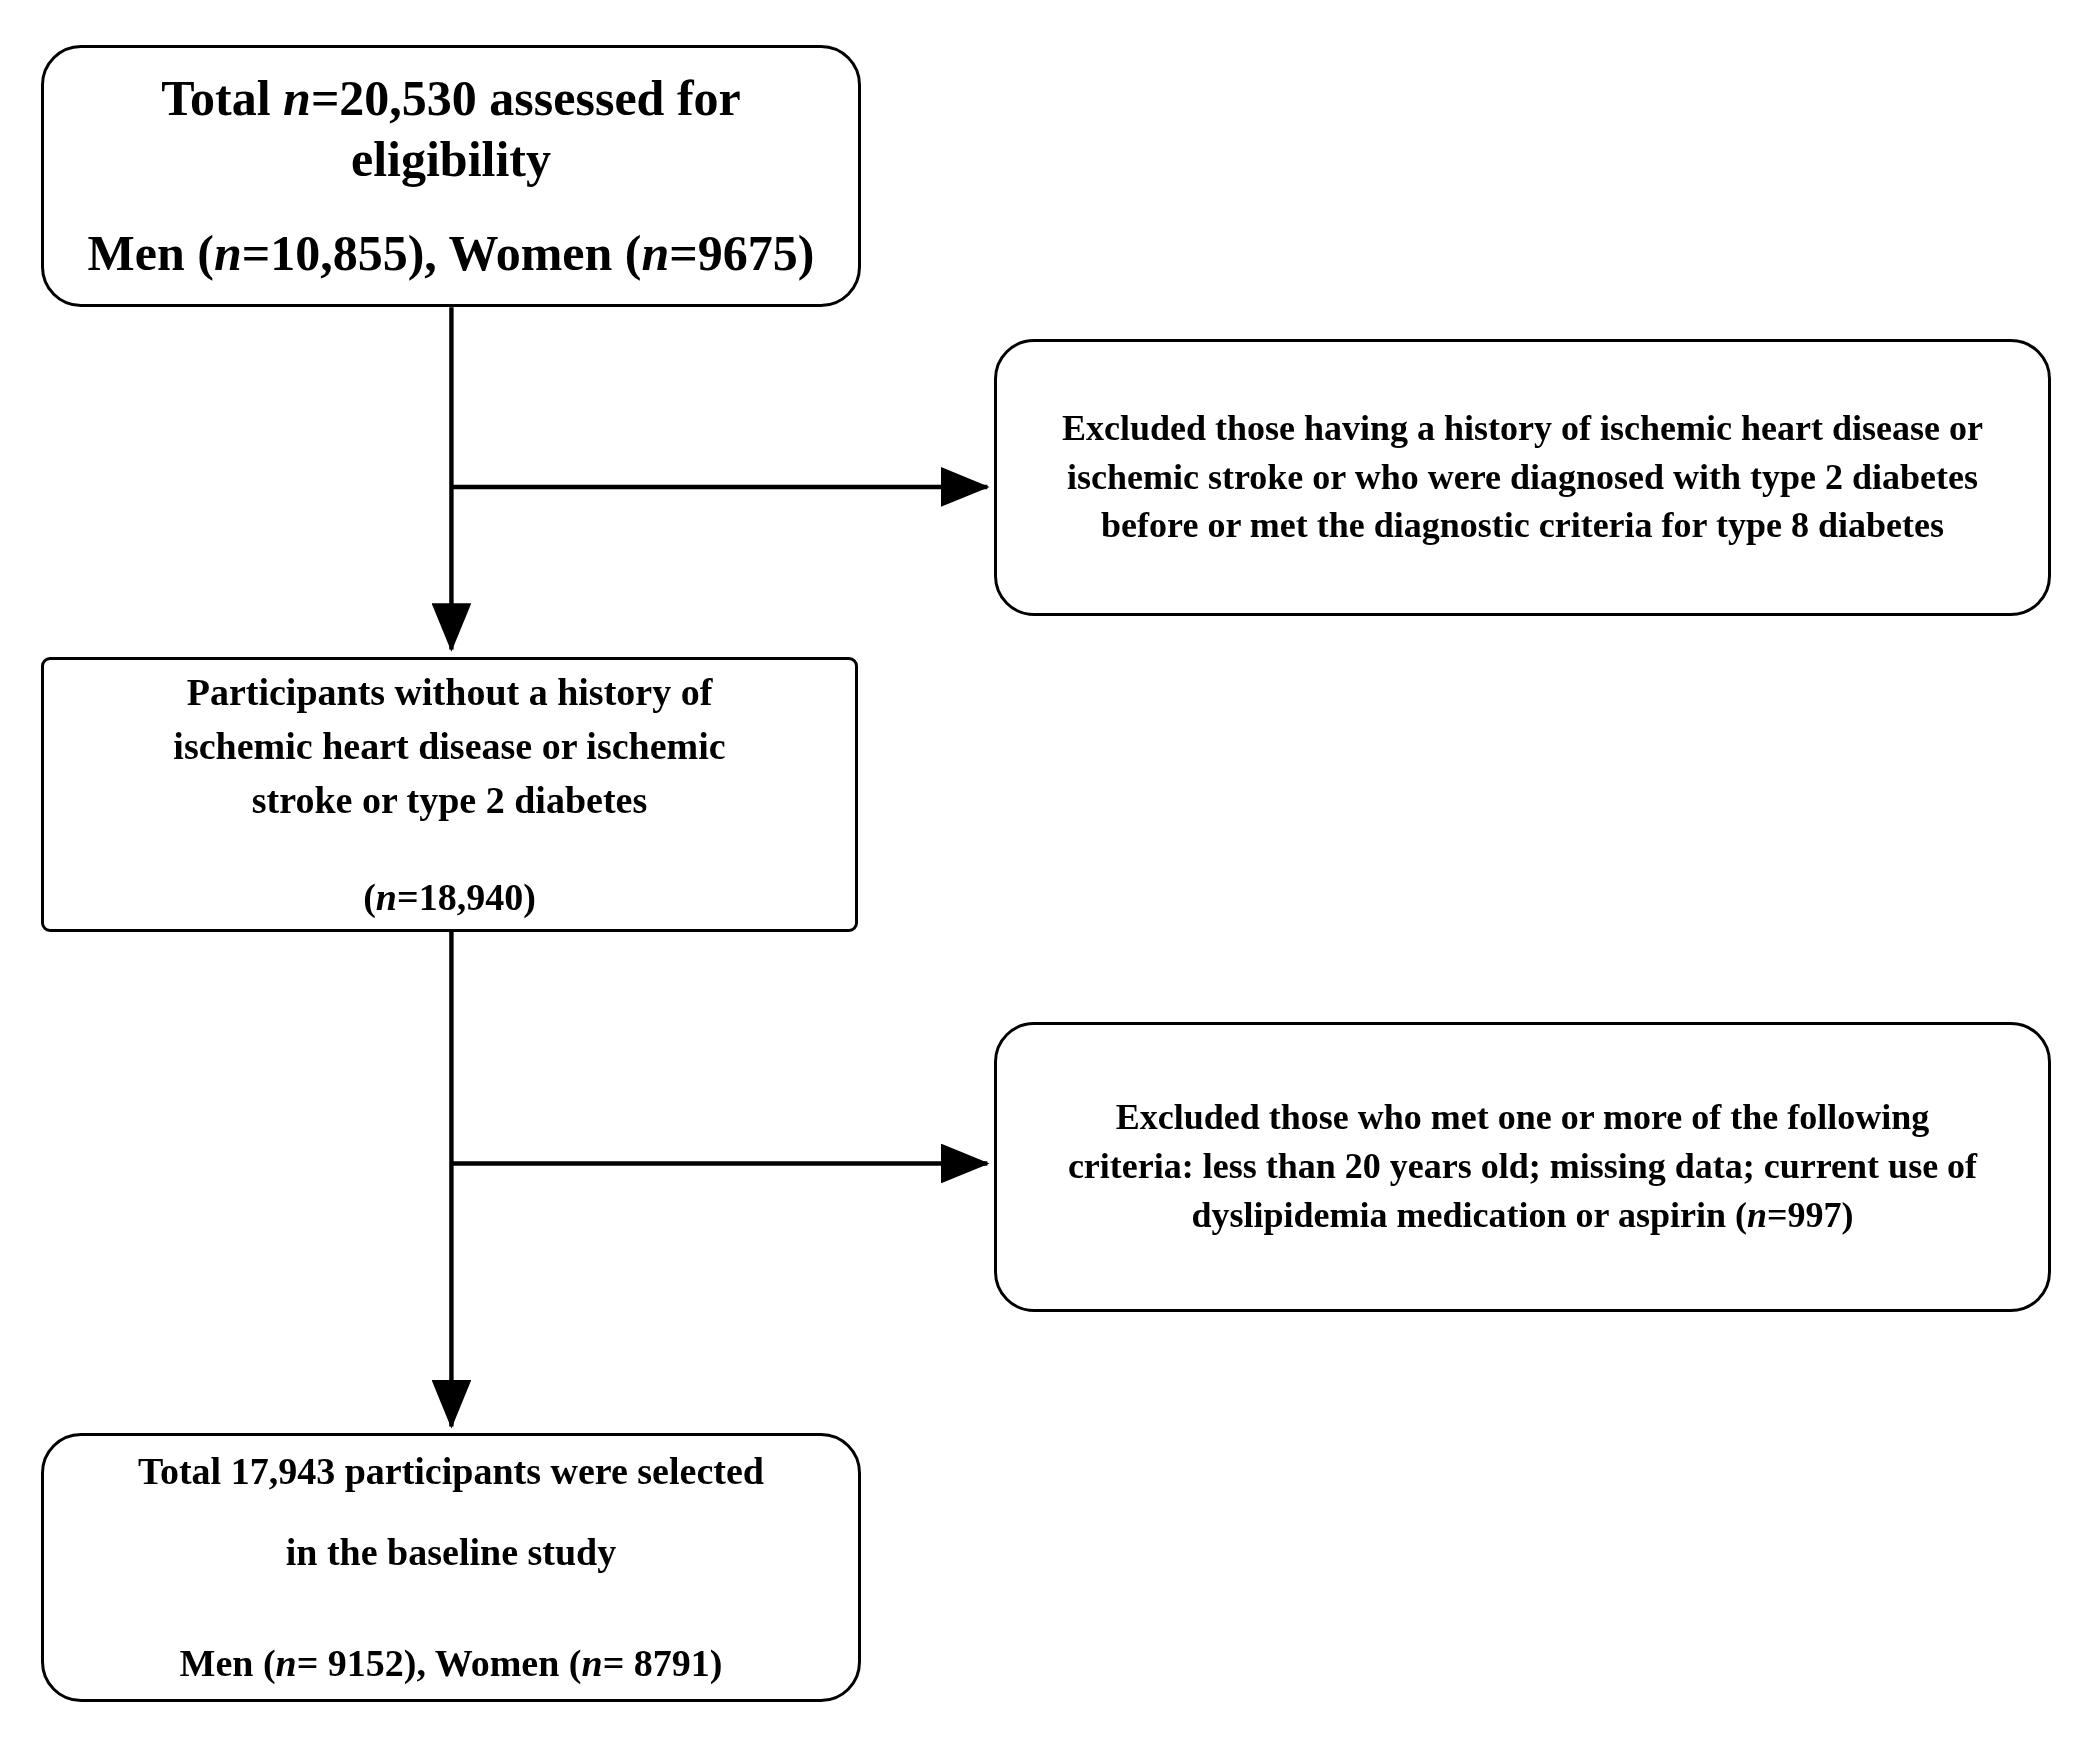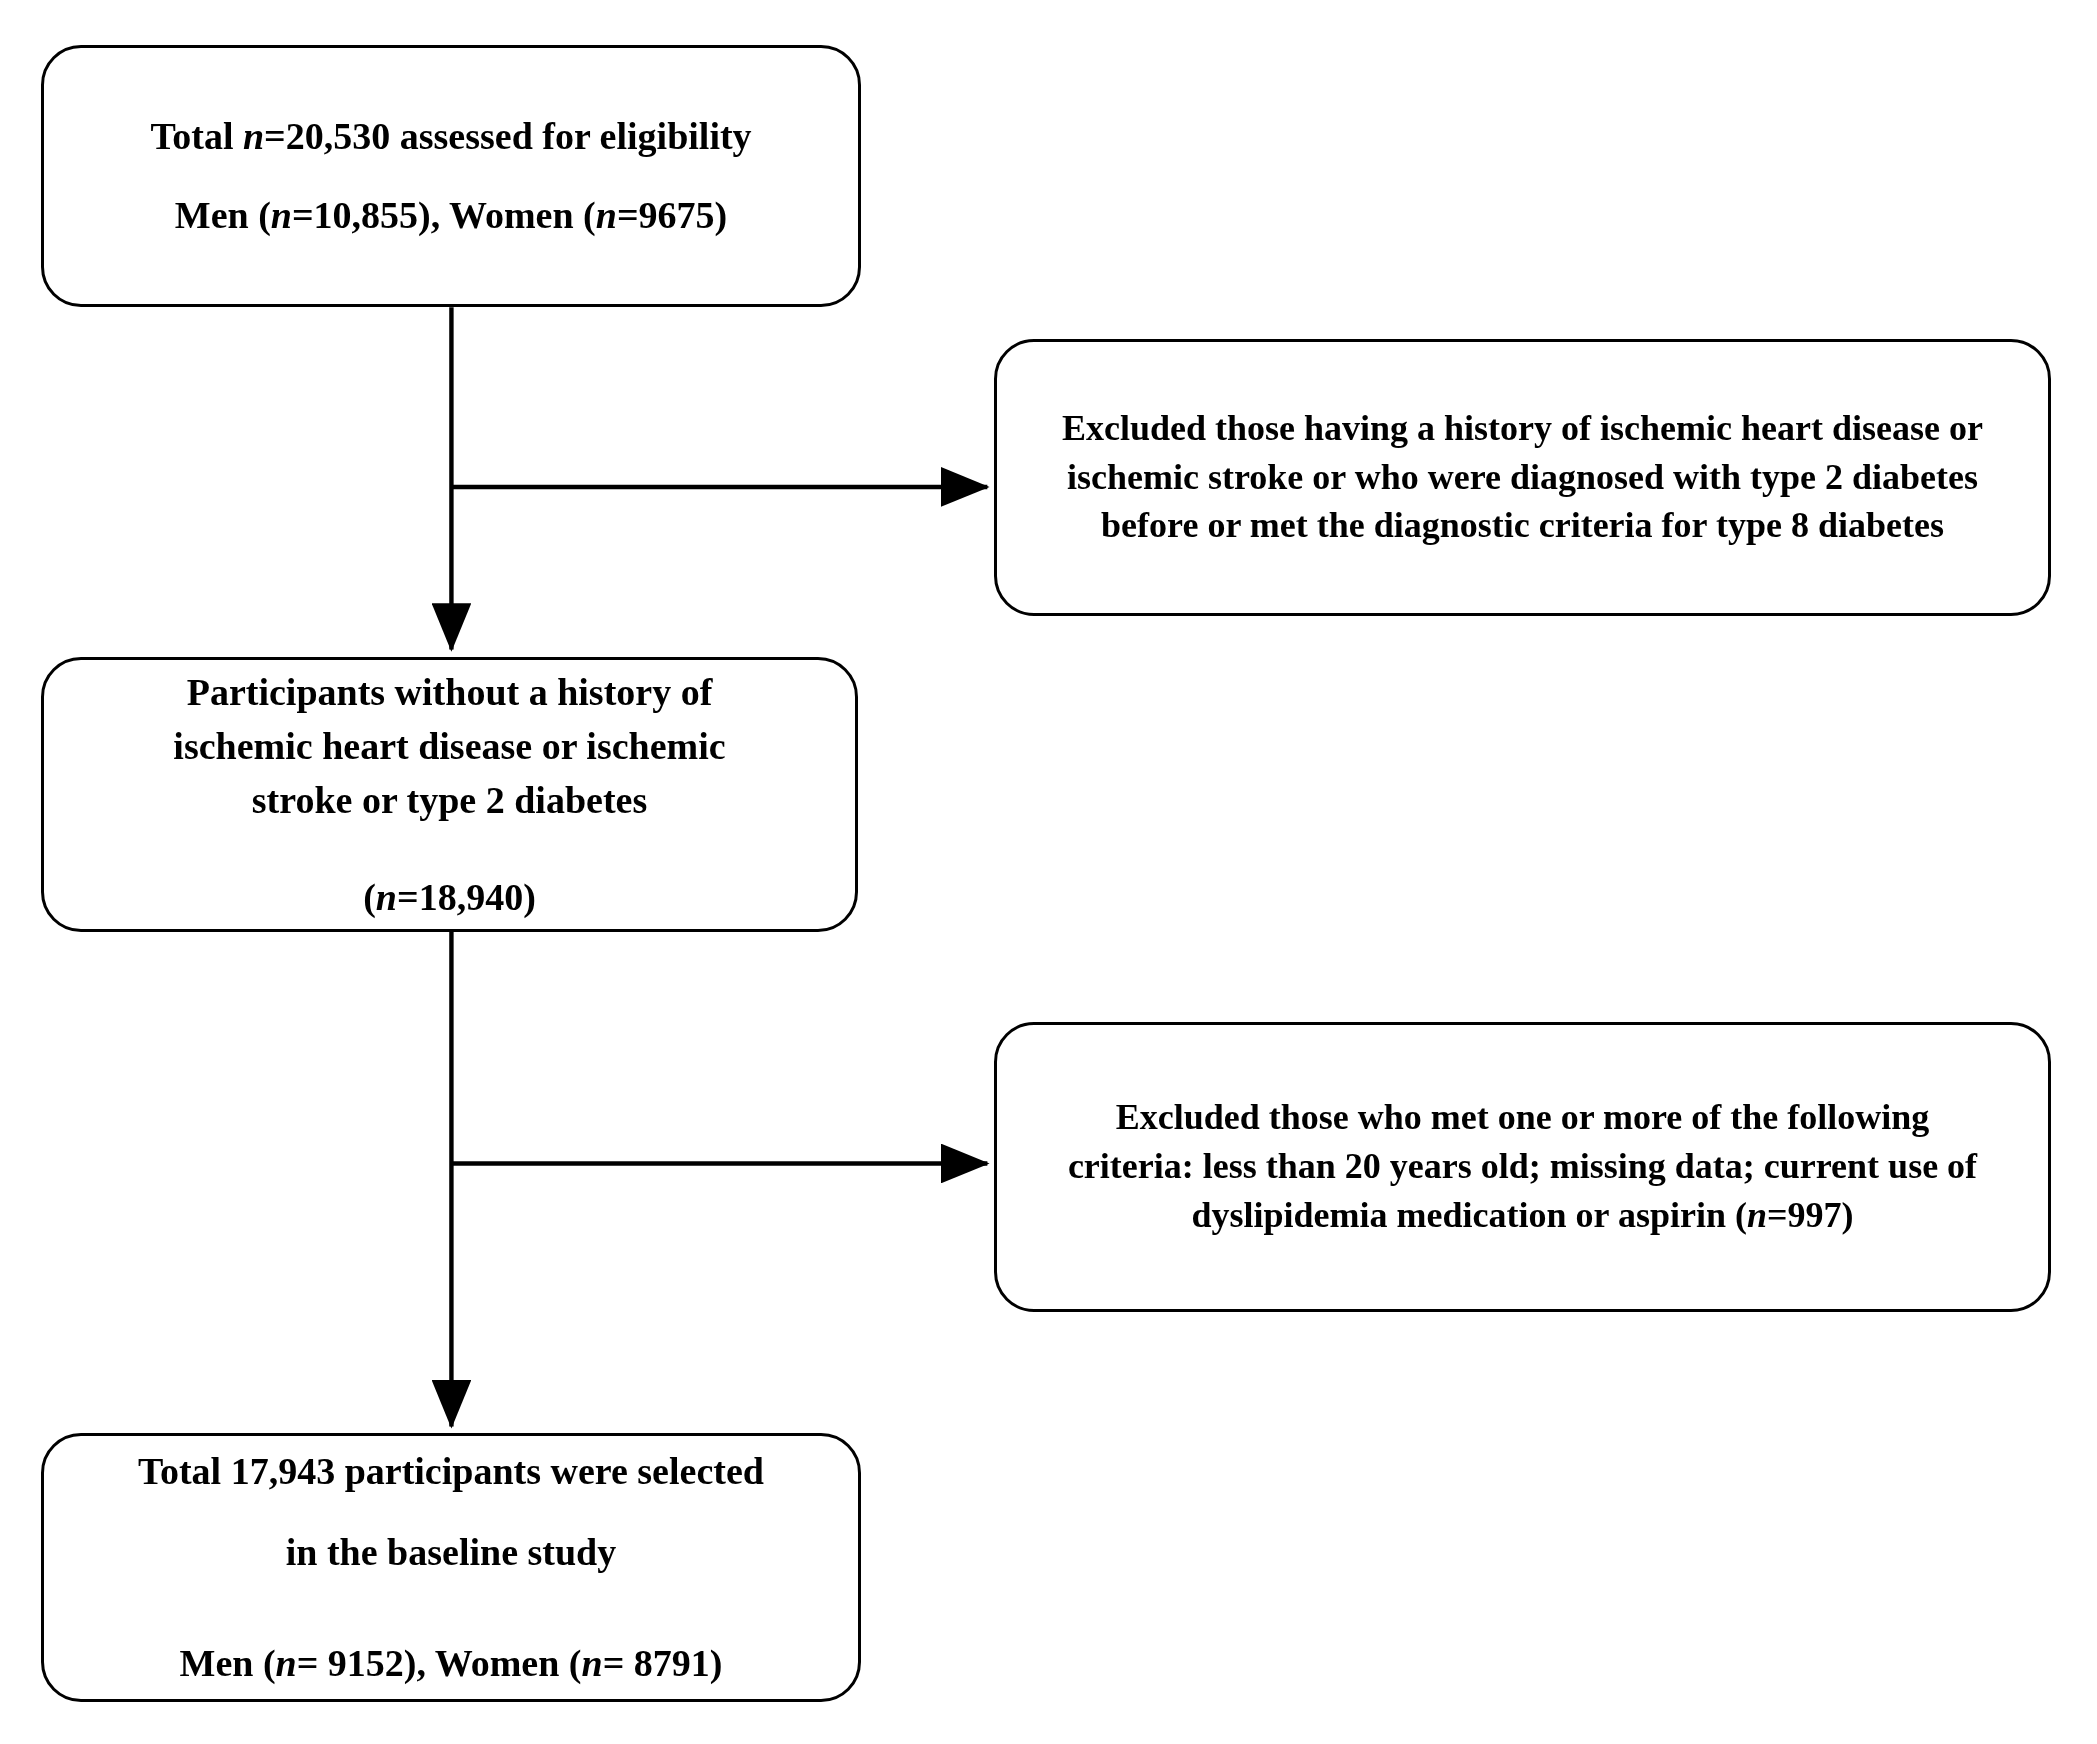--- a/index.html
+++ b/index.html
@@ -41,30 +41,31 @@
   }
   .node .line {
     display: block;
     width: 100%;
     line-height: 1.22;
   }
   
   #node-assessed {
     left: 41px;  top: 45px;
     width: 820px; height: 262px;
-    font-size: 38px;
+    font-size: 50px;
     padding: 0 25px;
   }
   #node-assessed .line { margin: 16.4px 0; }
 
   #node-eligible {
     left: 41px;  top: 657px;
     width: 817px; height: 275px;
     font-size: 38px;
     padding: 0 40px;
+    border-radius: 9px;
   }
   #node-eligible .line { margin: 3.8px 0; }
   #node-eligible .line.gap { margin-top: 47px; }
 
   #node-selected {
     left: 41px;  top: 1433px;
     width: 820px; height: 269px;
     font-size: 38px;
     padding: 0 25px;
     gap: 28px;

